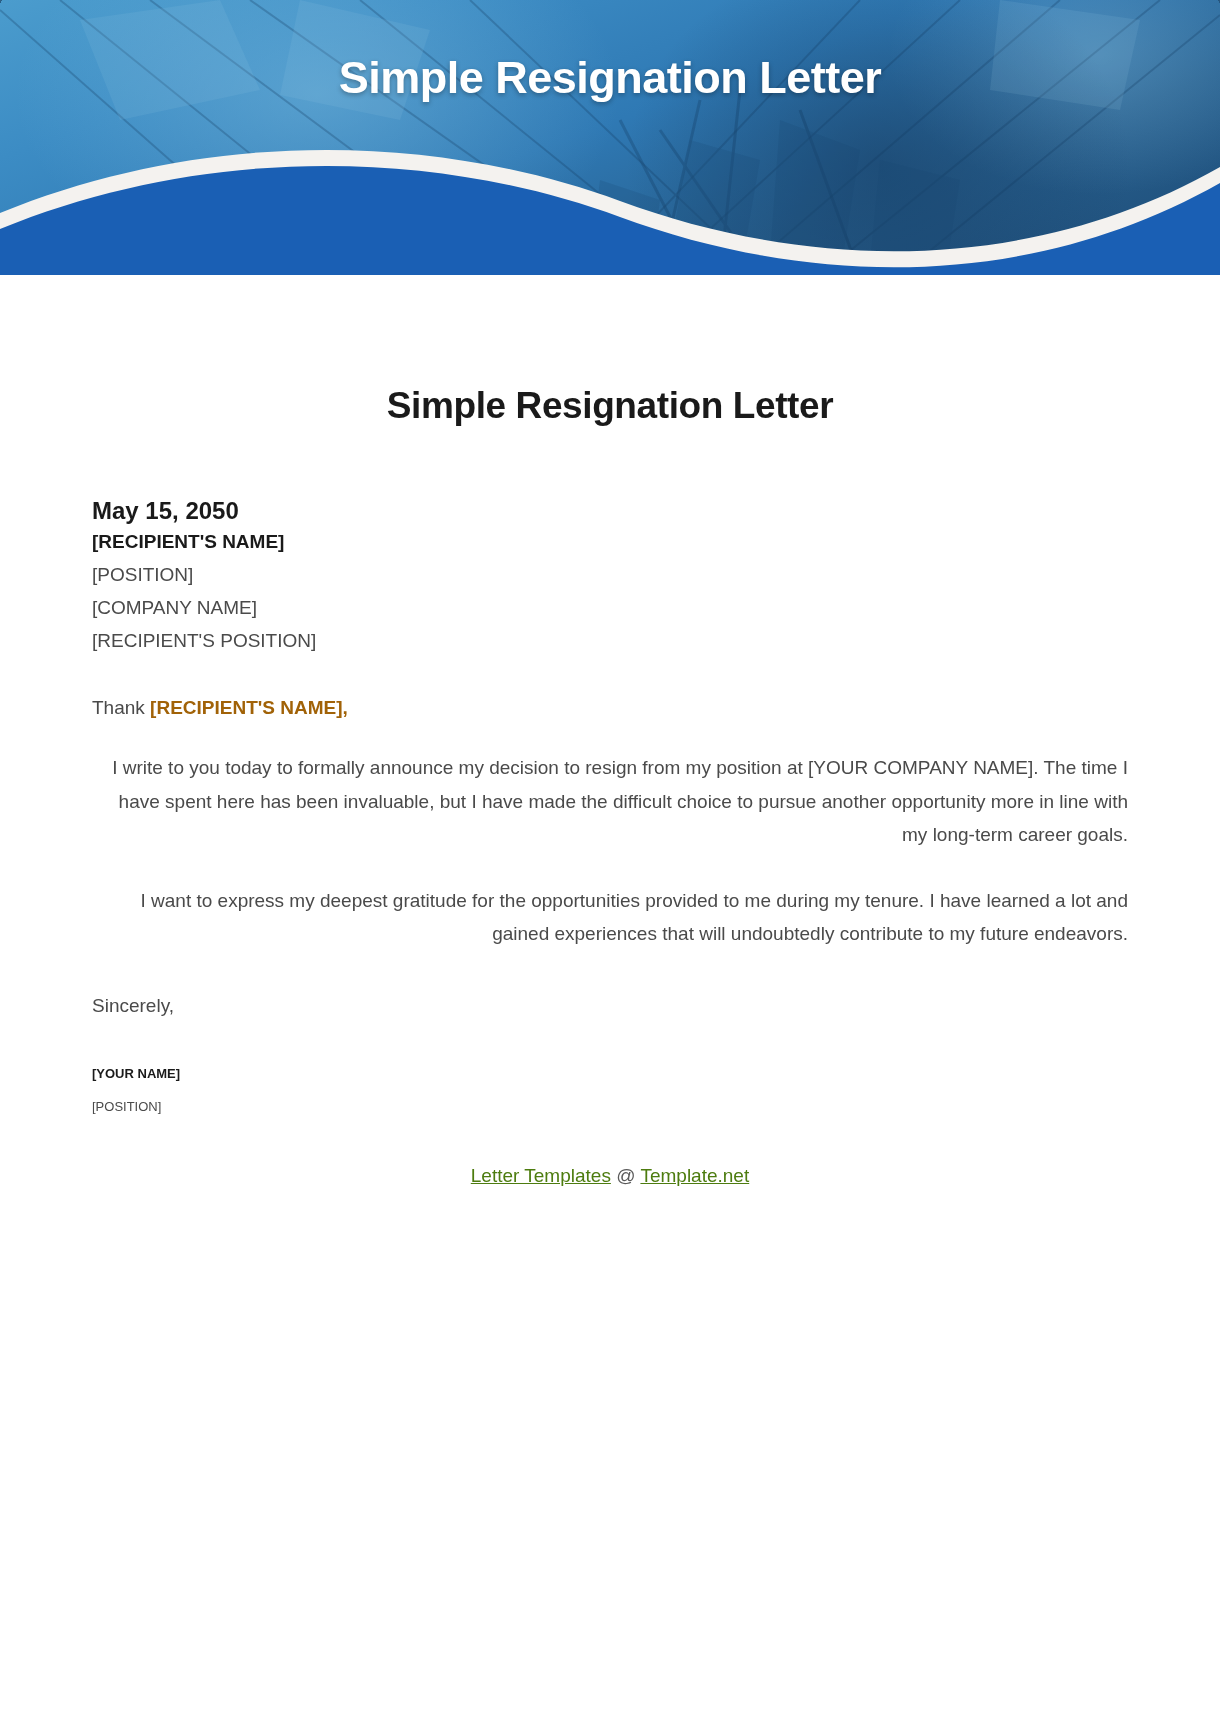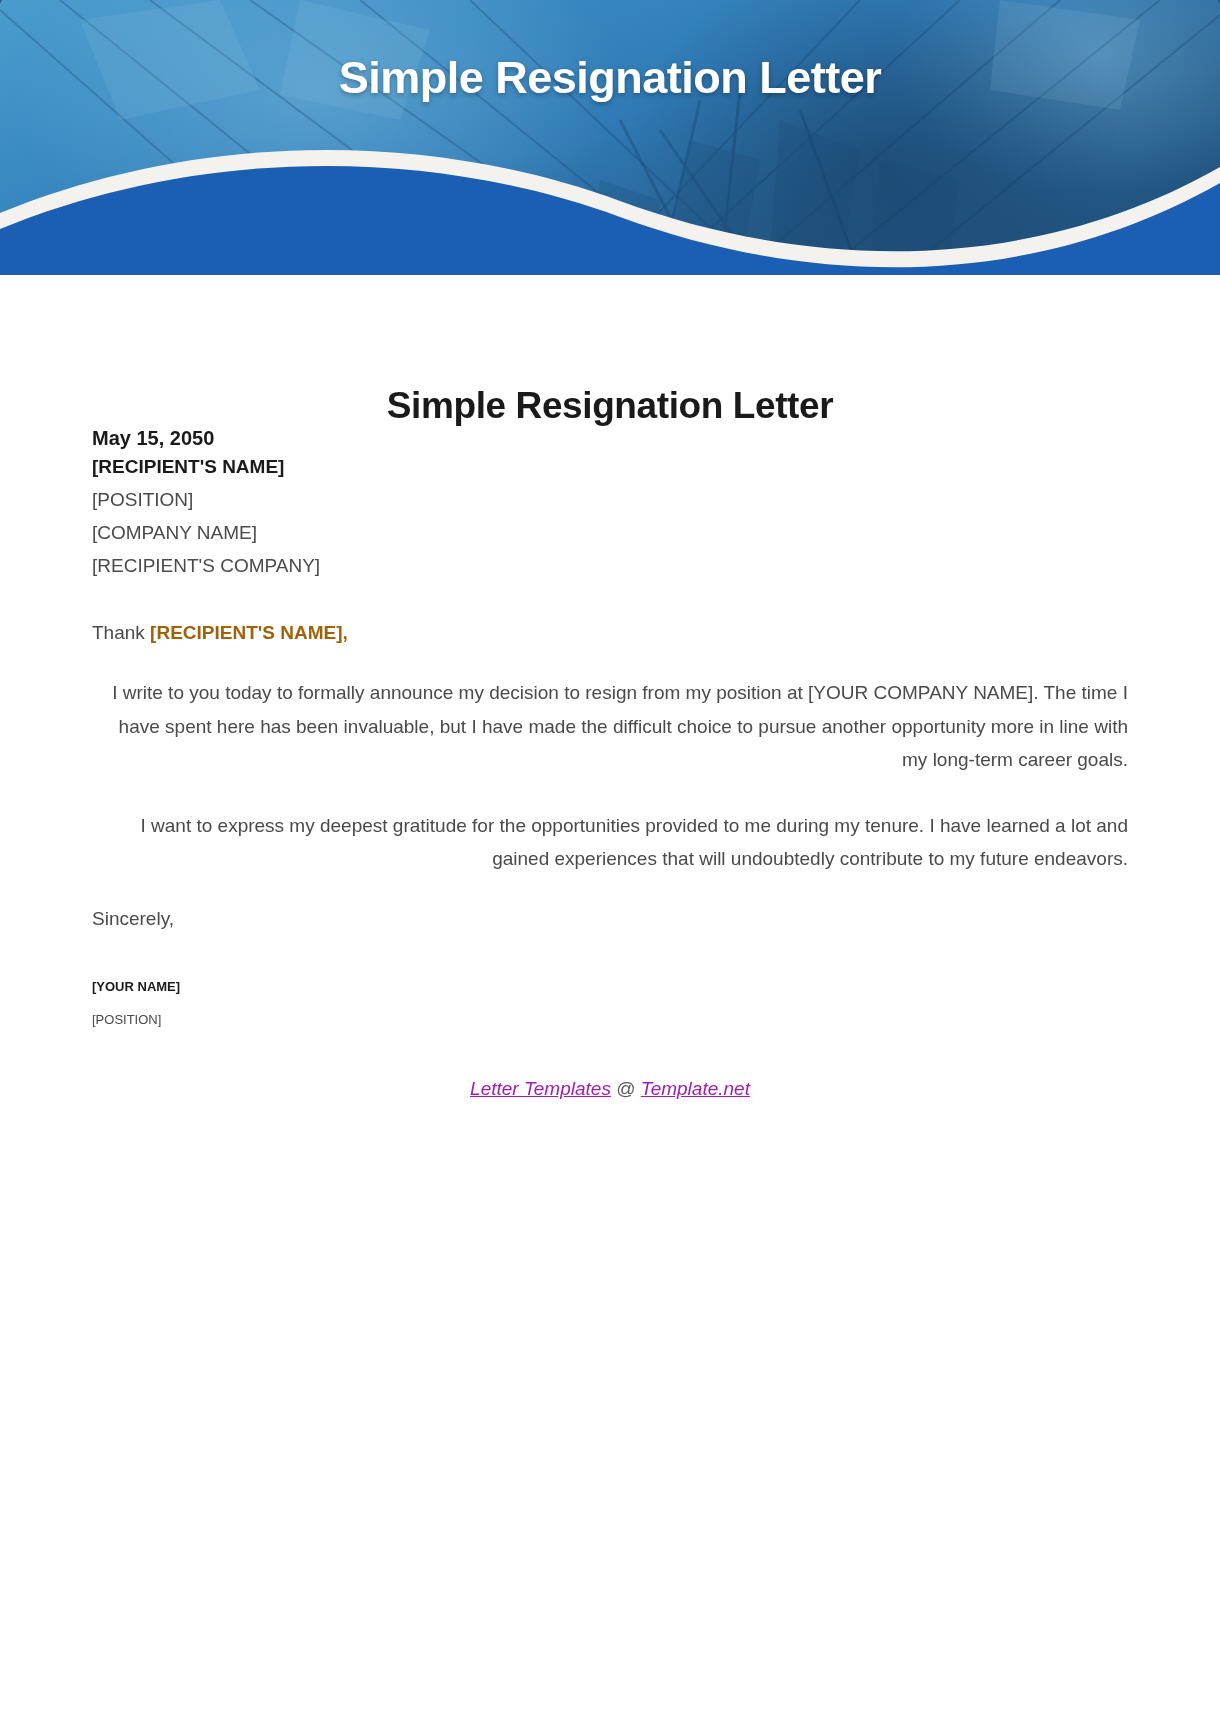--- a/index.html
+++ b/index.html
@@ -85,21 +85,22 @@
   .doc-title {
     margin-top: 110px;
     text-align: center;
     font-size: 37px;
     font-weight: bold;
     color: #1a1a1a;
     letter-spacing: -0.4px;
   }
 
   .date-line {
-    font-size: 20px;
+    margin-top: 70px;
+    font-size: 24px;
     font-weight: bold;
     color: #1a1a1a;
   }
 
   .recipient-block {
     font-size: 19px;
     line-height: 33px;
   }
   .recipient-name {
     font-weight: bold;
@@ -116,21 +117,21 @@
 
   .para {
     margin-top: 32px;
     font-size: 19px;
     line-height: 33.5px;
     color: #4a4a4a;
     text-align: right;
   }
 
   .closing {
-    margin-top: 32px;
+    margin-top: 44px;
     font-size: 19px;
     color: #4a4a4a;
   }
 
   .signature-block {
     margin-top: 40px;
     font-size: 13px;
     line-height: 33px;
   }
   .sign-name {
@@ -140,23 +141,22 @@
   .sign-position { color: #4a4a4a; }
 
   
   .footer {
     margin-top: 42px;
     text-align: center;
     font-size: 19px;
     color: #5a5a5a;
   }
   .footer a {
-    color: #a21caf;
+    color: #4d7c0f;
     text-decoration: underline;
-    font-style: italic;
   }
   .footer .at {
     color: #5a5a5a;
     text-decoration: none;
   }
 </style>
 </head>
 <body>
 
 <div class="banner">
@@ -209,21 +209,21 @@
 <div class="sheet">
 
   <h1 class="doc-title">Simple Resignation Letter</h1>
 
   <div class="date-line">May 15, 2050</div>
 
   <div class="recipient-block">
     <div class="recipient-name">[RECIPIENT'S NAME]</div>
     <div class="recipient-line">[POSITION]</div>
     <div class="recipient-line">[COMPANY NAME]</div>
-    <div class="recipient-line">[RECIPIENT'S COMPANY]</div>
+    <div class="recipient-line">[RECIPIENT'S POSITION]</div>
   </div>
 
   <div class="salutation"><span>Thank </span><b>[RECIPIENT'S NAME],</b></div>
 
   <p class="para">I write to you today to formally announce my decision to resign from my position at [YOUR COMPANY NAME]. The time I have spent here has been invaluable, but I have made the difficult choice to pursue another opportunity more in line with my long-term career goals.</p>
   <p class="para">I want to express my deepest gratitude for the opportunities provided to me during my tenure. I have learned a lot and gained experiences that will undoubtedly contribute to my future endeavors.</p>
 
   <div class="closing">Sincerely,</div>
 
   <div class="signature-block">

